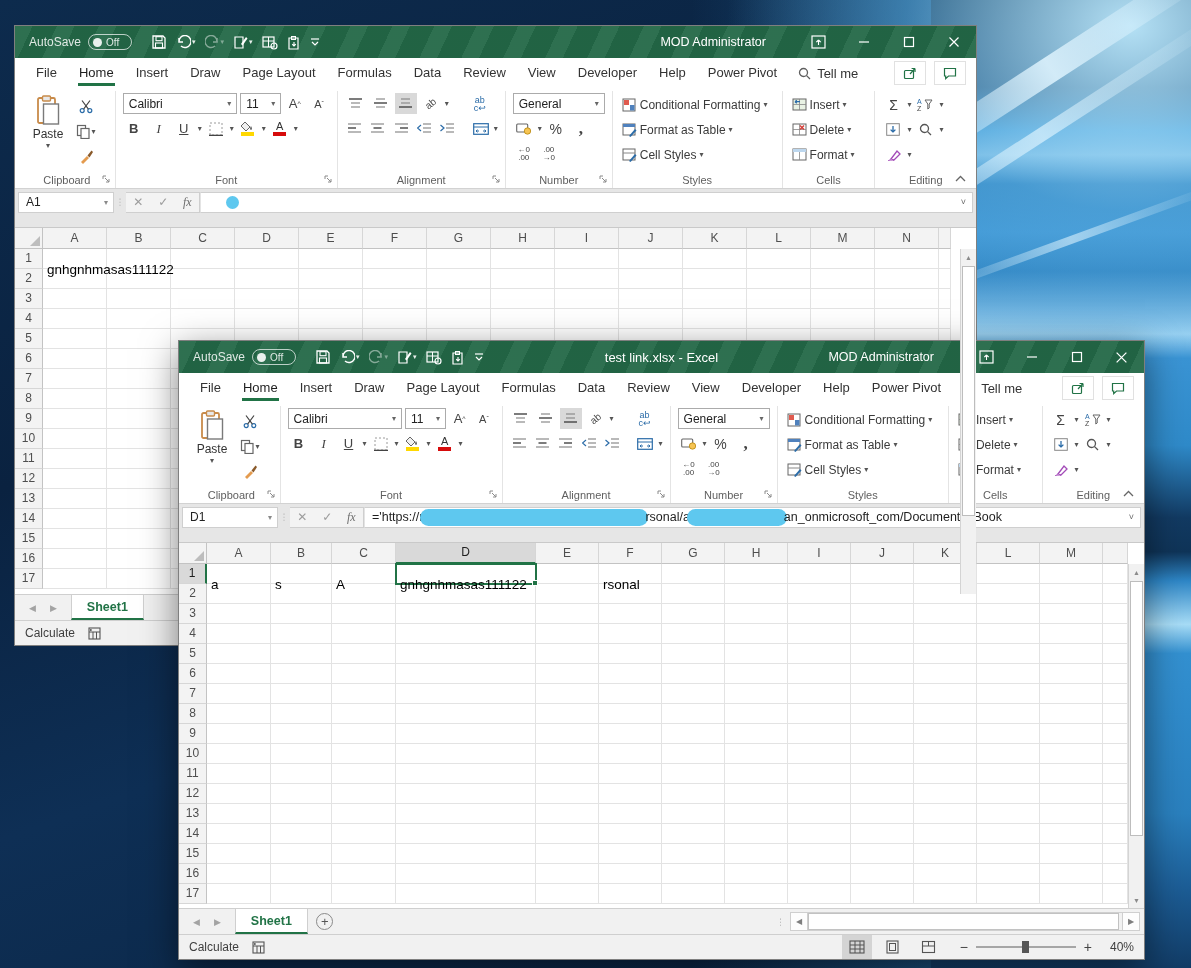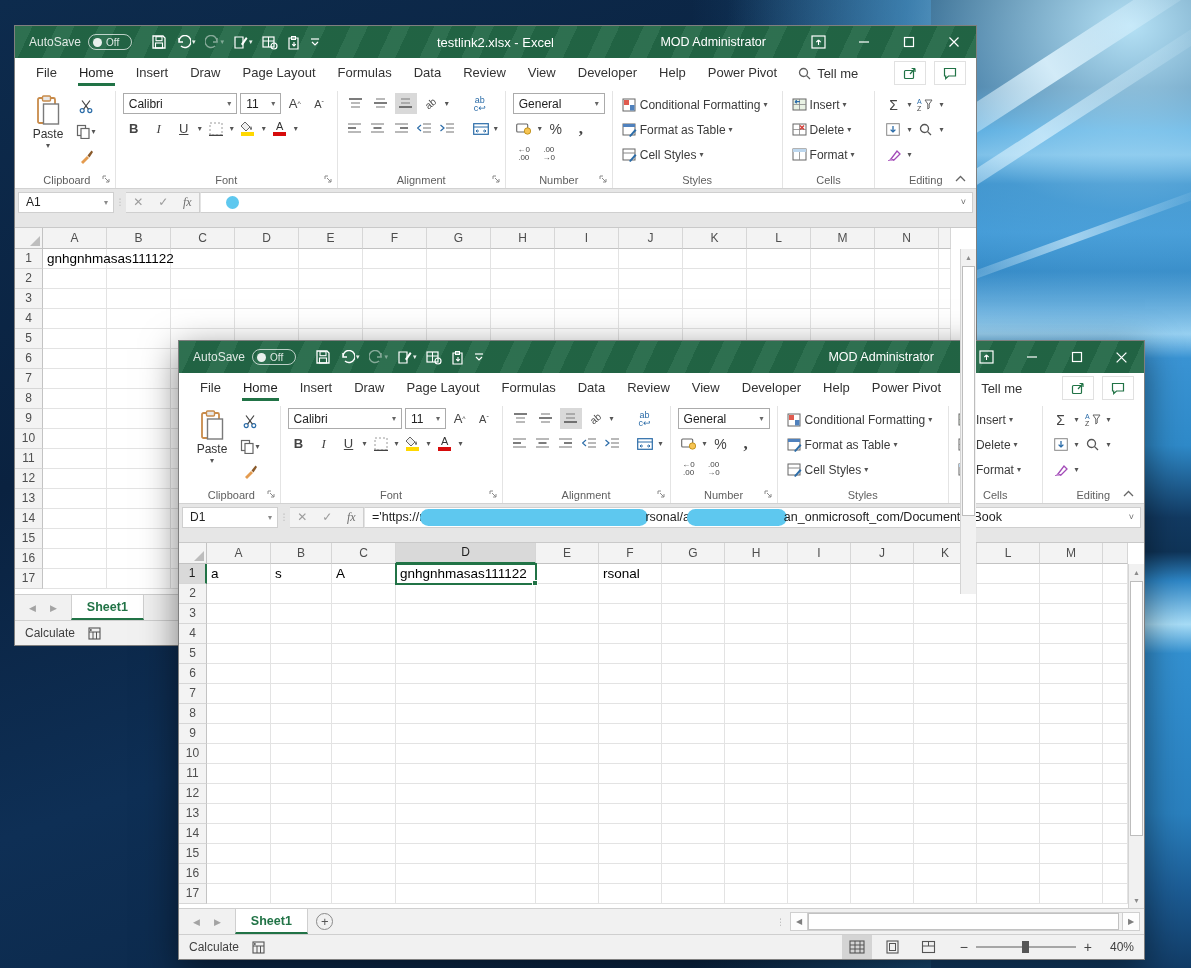--- a/index.html
+++ b/index.html
@@ -87,21 +87,21 @@
   .gridwrap{position:relative;flex:1;overflow:hidden;background:#fff;}
   .g-row{display:flex;height:20px;}
   .g-headrow{height:21px;}
   .g-corner{width:28px;flex:none;background:#f3f3f3;border-right:1px solid #c3c3c3;border-bottom:1px solid #c3c3c3;position:relative;}
   .g-corner::after{content:'';position:absolute;right:2px;bottom:2px;border-left:10px solid transparent;border-bottom:10px solid #bdbdbd;}
   .g-colhead{flex:none;background:#f3f3f3;border-right:1px solid #d6d6d6;border-bottom:1px solid #c3c3c3;font-size:12px;color:#4e4e4e;text-align:center;line-height:20px;overflow:hidden;}
   .g-colhead.hl{background:#d9d9d9;border-bottom:2px solid #217346;line-height:18px;color:#1e1e1e;}
   .g-rowhead{width:28px;flex:none;background:#f3f3f3;border-right:1px solid #c3c3c3;border-bottom:1px solid #d6d6d6;font-size:12px;color:#4e4e4e;text-align:center;line-height:19px;}
   .g-rowhead.hl{background:#d9d9d9;border-right:2px solid #217346;color:#1e1e1e;}
   .g-cell{flex:none;background:#fff;border-right:1px solid #e3e3e3;border-bottom:1px solid #e3e3e3;position:relative;font-size:13.5px;color:#000;}
-  .cell-text{position:absolute;left:4px;top:1px;line-height:18px;white-space:nowrap;z-index:2;}
+  .cell-text{position:absolute;left:4px;top:12px;line-height:18px;white-space:nowrap;z-index:2;}
   .g-cell.selected{z-index:3;outline:2px solid #217346;outline-offset:-1px;}
   .fill-handle{position:absolute;right:-3px;bottom:-3px;width:6px;height:6px;background:#217346;border:1px solid #fff;z-index:4;}
   .vscroll{position:absolute;top:21px;right:0;bottom:0;width:16px;background:#f1f1f1;border-left:1px solid #d4d4d4;display:flex;flex-direction:column;z-index:5;}
   .vs-arrow{height:16px;display:flex;align-items:center;justify-content:center;color:#8b8b8b;font-size:7px;flex:none;background:#f1f1f1;}
   .vs-thumb{margin:1px 1px;background:#fff;border:1px solid #bdbdbd;flex:none;}
 
   .tabstrip{height:26px;background:#f1f1f1;border-top:1px solid #cfcfcf;display:flex;align-items:stretch;flex:none;}
   .tab-navs{display:flex;align-items:center;gap:14px;padding:0 14px;color:#a3a3a3;font-size:9px;}
   .sheet-tab{background:#fff;border-left:1px solid #cfcfcf;border-right:1px solid #cfcfcf;border-bottom:2px solid #217346;display:flex;align-items:center;padding:0 15px;color:#217346;font-weight:bold;font-size:12.5px;}
   .newsheet{width:34px;display:flex;align-items:center;justify-content:center;color:#6b6b6b;}
@@ -187,21 +187,20 @@
               <path d="M7 7 v4 M7 11 l-1.8-1.8 M7 11 l1.8-1.8" stroke="#fff" stroke-width="1.1" fill="none"></path>
             </svg>
           </span>
         <span class="qbtn">
             <svg width="10" height="10" viewBox="0 0 10 10">
               <line x1="1" y1="2" x2="9" y2="2" stroke="#fff" stroke-width="1.2"></line>
               <path d="M2 5 L5 8 L8 5" fill="none" stroke="#fff" stroke-width="1.2"></path>
             </svg>
           </span>
       </span>
-      <span class="ts-title">testlink2.xlsx  -  Excel</span>
       <span class="ts-right">
         <span class="ts-user">MOD Administrator</span>
         <span class="wc">
             <svg width="15" height="14" viewBox="0 0 15 14">
               <rect x="1" y="1" width="13" height="12" fill="none" stroke="#fff" stroke-width="1.2"></rect>
               <path d="M7.5 10 v-5 M7.5 5 l-2.2 2.2 M7.5 5 l2.2 2.2" stroke="#fff" stroke-width="1.1" fill="none"></path>
             </svg>
           </span>
         <span class="wc">
             <svg width="12" height="12" viewBox="0 0 12 12">
@@ -1038,20 +1037,21 @@
               <path d="M7 7 v4 M7 11 l-1.8-1.8 M7 11 l1.8-1.8" stroke="#fff" stroke-width="1.1" fill="none"></path>
             </svg>
           </span>
         <span class="qbtn">
             <svg width="10" height="10" viewBox="0 0 10 10">
               <line x1="1" y1="2" x2="9" y2="2" stroke="#fff" stroke-width="1.2"></line>
               <path d="M2 5 L5 8 L8 5" fill="none" stroke="#fff" stroke-width="1.2"></path>
             </svg>
           </span>
       </span>
+      <span class="ts-title">test link.xlsx  -  Excel</span>
       <span class="ts-right">
         <span class="ts-user">MOD Administrator</span>
         <span class="wc">
             <svg width="15" height="14" viewBox="0 0 15 14">
               <rect x="1" y="1" width="13" height="12" fill="none" stroke="#fff" stroke-width="1.2"></rect>
               <path d="M7.5 10 v-5 M7.5 5 l-2.2 2.2 M7.5 5 l2.2 2.2" stroke="#fff" stroke-width="1.1" fill="none"></path>
             </svg>
           </span>
         <span class="wc">
             <svg width="12" height="12" viewBox="0 0 12 12">

